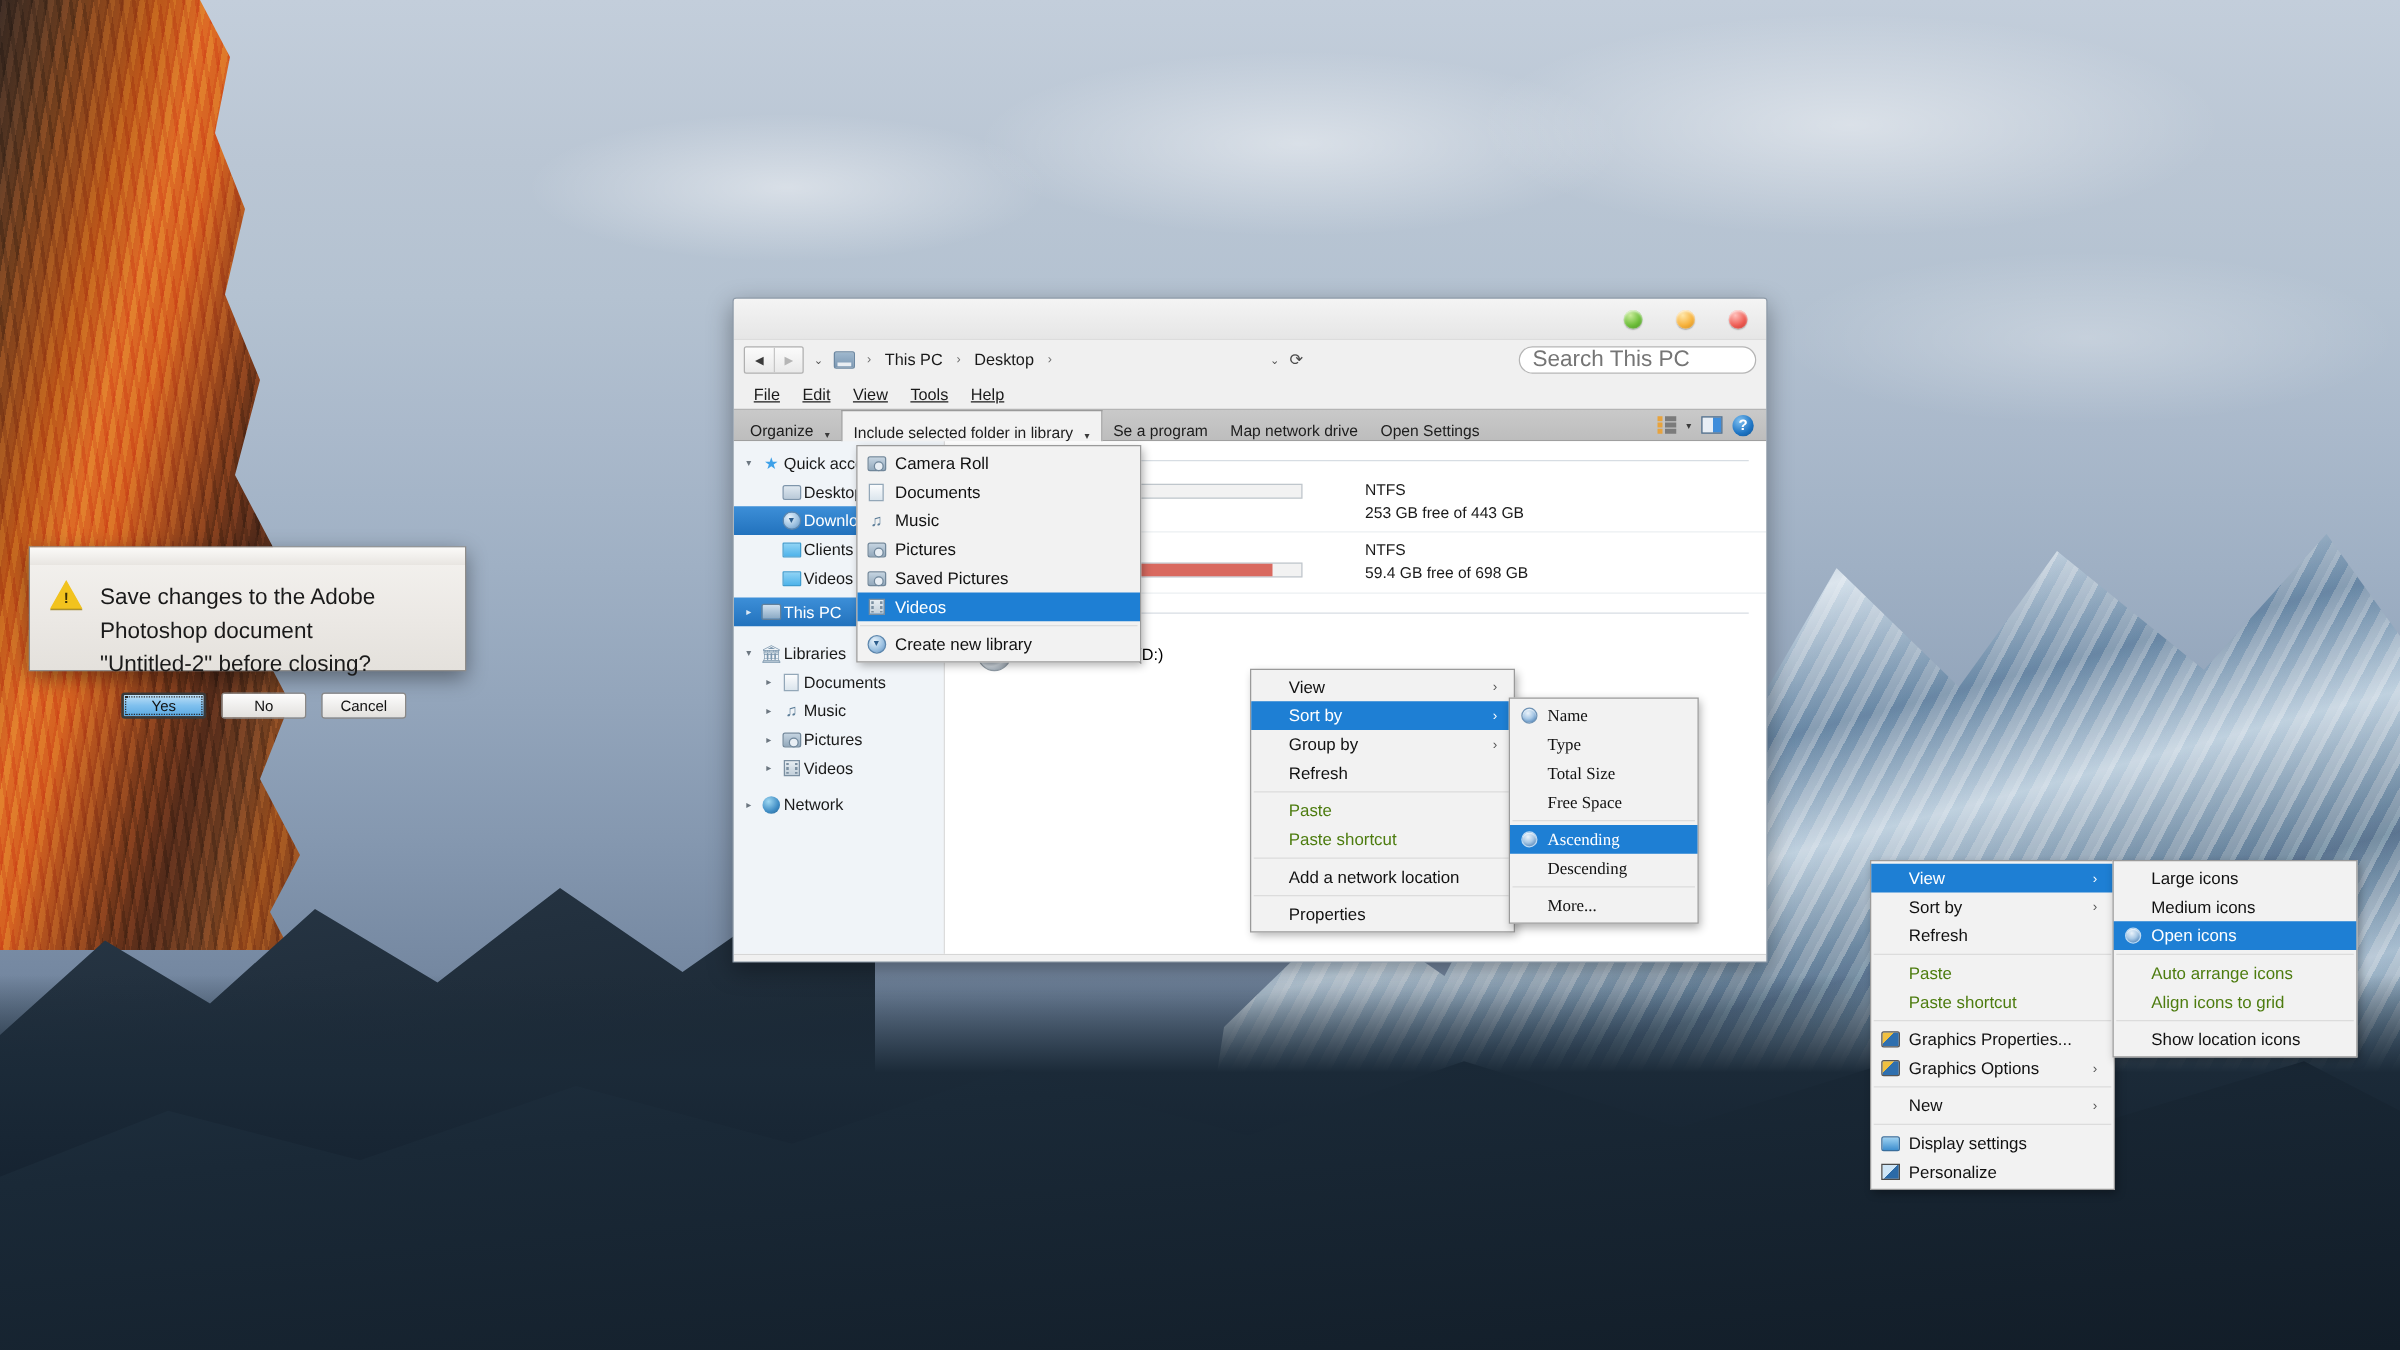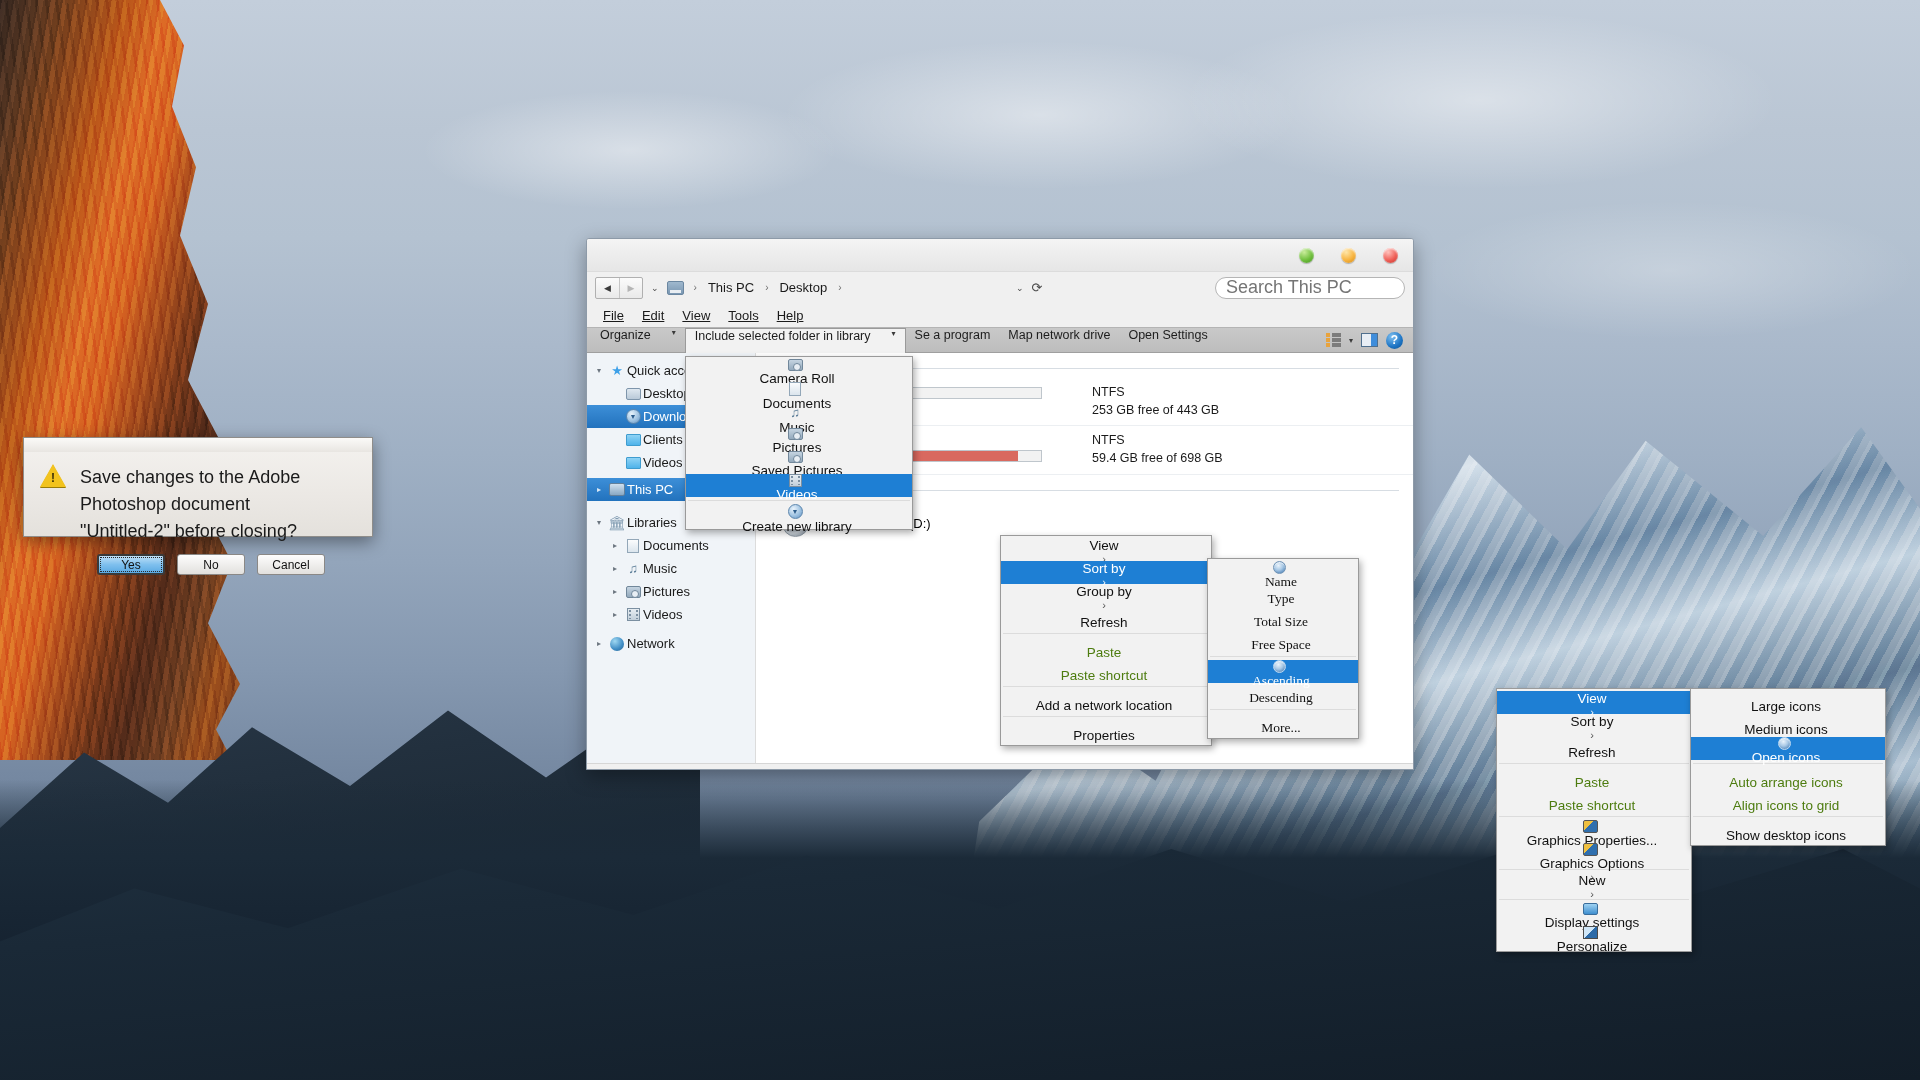--- a/index.html
+++ b/index.html
@@ -97,21 +97,20 @@
     color: #111;
     z-index: 60;
   }
   .menu-item {
     display: flex; align-items: center;
     height: 23px;
     padding: 0 8px 0 4px;
     white-space: nowrap;
     cursor: default;
     position: relative;
-    flex-direction: column;
   }
   .menu-item.sel { background: #1e7fd4; color: #fff; }
   .menu-item.disabled { color: #4d7c0f; }
   .menu-item .mi-ico {
     width: 22px; min-width: 22px; height: 16px;
     display: flex; align-items: center; justify-content: center;
     margin-right: 4px;
   }
   .menu-item .mi-label { flex: 1; }
   .menu-item .mi-arrow {
@@ -224,21 +223,21 @@
   #ex-toolbar {
     height: 26px;
     background: linear-gradient(180deg, #c9c9c9, #bdbdbd);
     border-top: 1px solid #b4b4b4;
     border-bottom: 1px solid #9f9f9f;
     display: flex; align-items: center;
     padding: 0 4px;
     position: relative;
   }
   .tb-item {
-    display: flex; align-items: flex-start; gap: 21px;
+    display: flex; align-items: flex-end; gap: 9px;
     height: 24px; padding: 0 9px;
     font-size: 12.5px; color: #1d1d1d;
     white-space: nowrap;
   }
   .tb-item.active {
     background: #f2f2f2;
     border: 1px solid #9a9a9a;
     border-bottom-color: #f2f2f2;
     height: 26px;
     margin-top: 1px;
@@ -912,15 +911,15 @@
     <span class="mi-ico"></span>
     <span class="mi-label">Auto arrange icons</span>
   </div>
   <div class="menu-item disabled">
     <span class="mi-ico"></span>
     <span class="mi-label">Align icons to grid</span>
   </div>
   <div class="menu-sep"></div>
   <div class="menu-item">
     <span class="mi-ico"></span>
-    <span class="mi-label">Show desktop icons</span>
+    <span class="mi-label">Show location icons</span>
   </div>
 </div>
 
 </body></html>

